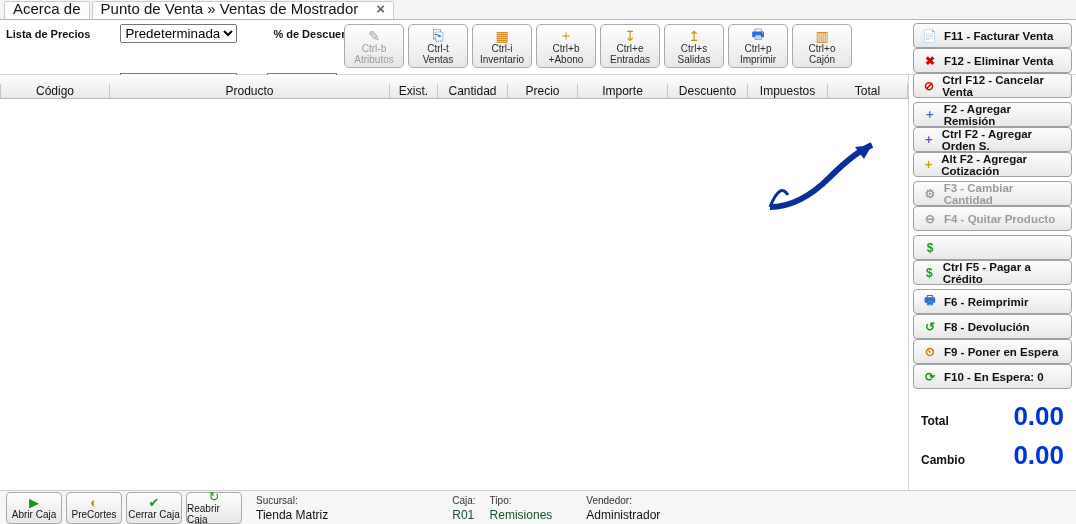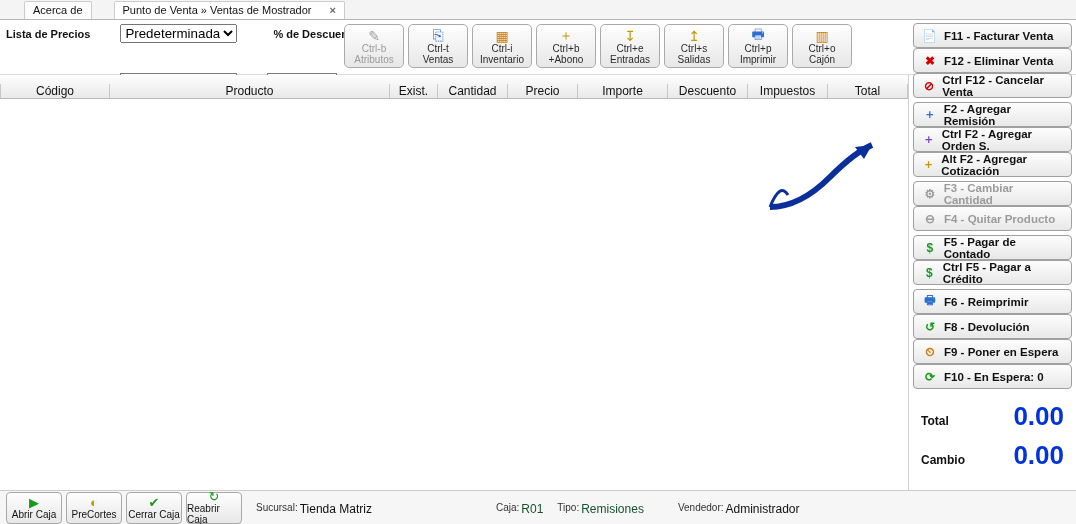--- a/index.html
+++ b/index.html
@@ -8,21 +8,21 @@
     font-size: 11px;
     background: #fff;
     color: #111;
     width: 1076px;
     height: 524px;
     overflow: hidden;
     position: relative;
   }
   
   .tabs { display: flex; align-items: center; padding: 1px 4px 0 4px; border-bottom: 1px solid #b5b5b5; background: #f4f4f4; height: 20px;}
-  .tab { display: flex; align-items: flex-start; padding: 2px 8px; border: 1px solid #ccc; border-bottom: none; margin-right: 2px; font-size: 11px; background: #fcfcfc; border-radius: 2px 2px 0 0; height:18px;margin-left:20px;}
+  .tab { display: flex; align-items: flex-end; padding: 2px 8px; border: 1px solid #ccc; border-bottom: none; margin-right: 2px; font-size: 15px; background: #fcfcfc; border-radius: 2px 2px 0 0; height:18px;}
   .tab.active { background: #fff; gap: 12px; }
   .tab .closex { margin-left: 6px; color: #666; font-weight: bold; cursor: pointer;}
   
   .top { display: flex; align-items: flex-start; padding: 4px 6px 4px 6px; border-bottom: 1px solid #d9d9d9;}
   .left-controls { display: grid; grid-template-columns: auto 1fr auto; column-gap: 6px; row-gap: 4px; align-items: center; width: 320px; gap: 30px;}
   .left-controls label { font-weight: bold; text-align: right; white-space: nowrap;}
   .combo { position: relative; }
   .combo select, .txt, .num {
     width: 100%; border: 1px solid #7a7a7a; height: 20px; font-size: 11px; padding: 1px 3px; background: #fff;
   }
@@ -61,21 +61,21 @@
   .totals { margin-top: 10px; padding: 0 8px;}
   .trow { display: flex; justify-content: space-between; align-items: baseline; margin-bottom: 8px;}
   .trow .lbl { font-weight: bold; font-size: 12px;}
   .trow .val { font-weight: bold; font-size: 26px; color: #0033dd;}
   
   .bottom { position: absolute; left:0; right:0; bottom:0; height: 34px; border-top: 1px solid #ccc; display: flex; align-items:center; background:#f6f6f6;}
   .bbtn { width: 56px; height: 32px; border:1px solid #a9a9a9; border-radius:4px; background:linear-gradient(#fefefe,#e7e7e7);
           margin: 0 2px; display:flex;flex-direction:column;align-items:center;justify-content:center;font-size:10px;cursor:pointer;}
   .bbtn .bic{font-size:13px;line-height:1;}
   .status { display:flex; gap: 14px; margin-left: 12px; font-size:11px; align-items: flex-start; padding-top:2px;}
-  .status .col{ display:flex; flex-direction:row; gap:2px;}
+  .status .col{ display:flex; flex-direction:column; gap:2px;}
   .status .lab{ font-size:10px; color:#333;}
   .status .val{ font-weight:normal; font-size:12px;}
   .green{ color:#14532d;}
   
   .arrow-svg { position:absolute; top:62px; left:760px; pointer-events:none;}
   
   .w-codigo{width:110px} .w-prod{width:280px} .w-exist{width:48px}
   .w-cant{width:70px} .w-precio{width:70px} .w-imp{width:90px}
   .w-desc{width:80px} .w-impu{width:80px} .w-total{width:80px}
   
@@ -205,21 +205,20 @@
           <span class="sic ">⚙</span>
     <span>F3 - Cambiar Cantidad</span>
         </div>
         <div class="sbtn disabled">
           <span class="sic ">⊖</span>
     <span>F4 - Quitar Producto</span>
         </div>
         <div class="gap"></div>
         <div class="sbtn">
           <span class="sic c-grn">$</span>
-    <span>F5 - Pagar de Contado</span>
         </div>
         <div class="sbtn">
           <span class="sic c-grn">$</span>
     <span>Ctrl F5 - Pagar a Crédito</span>
         </div>
         <div class="gap"></div>
         <div class="sbtn">
           <span class="sic c-blu">🖶</span>
     <span>F6 - Reimprimir</span>
         </div>

